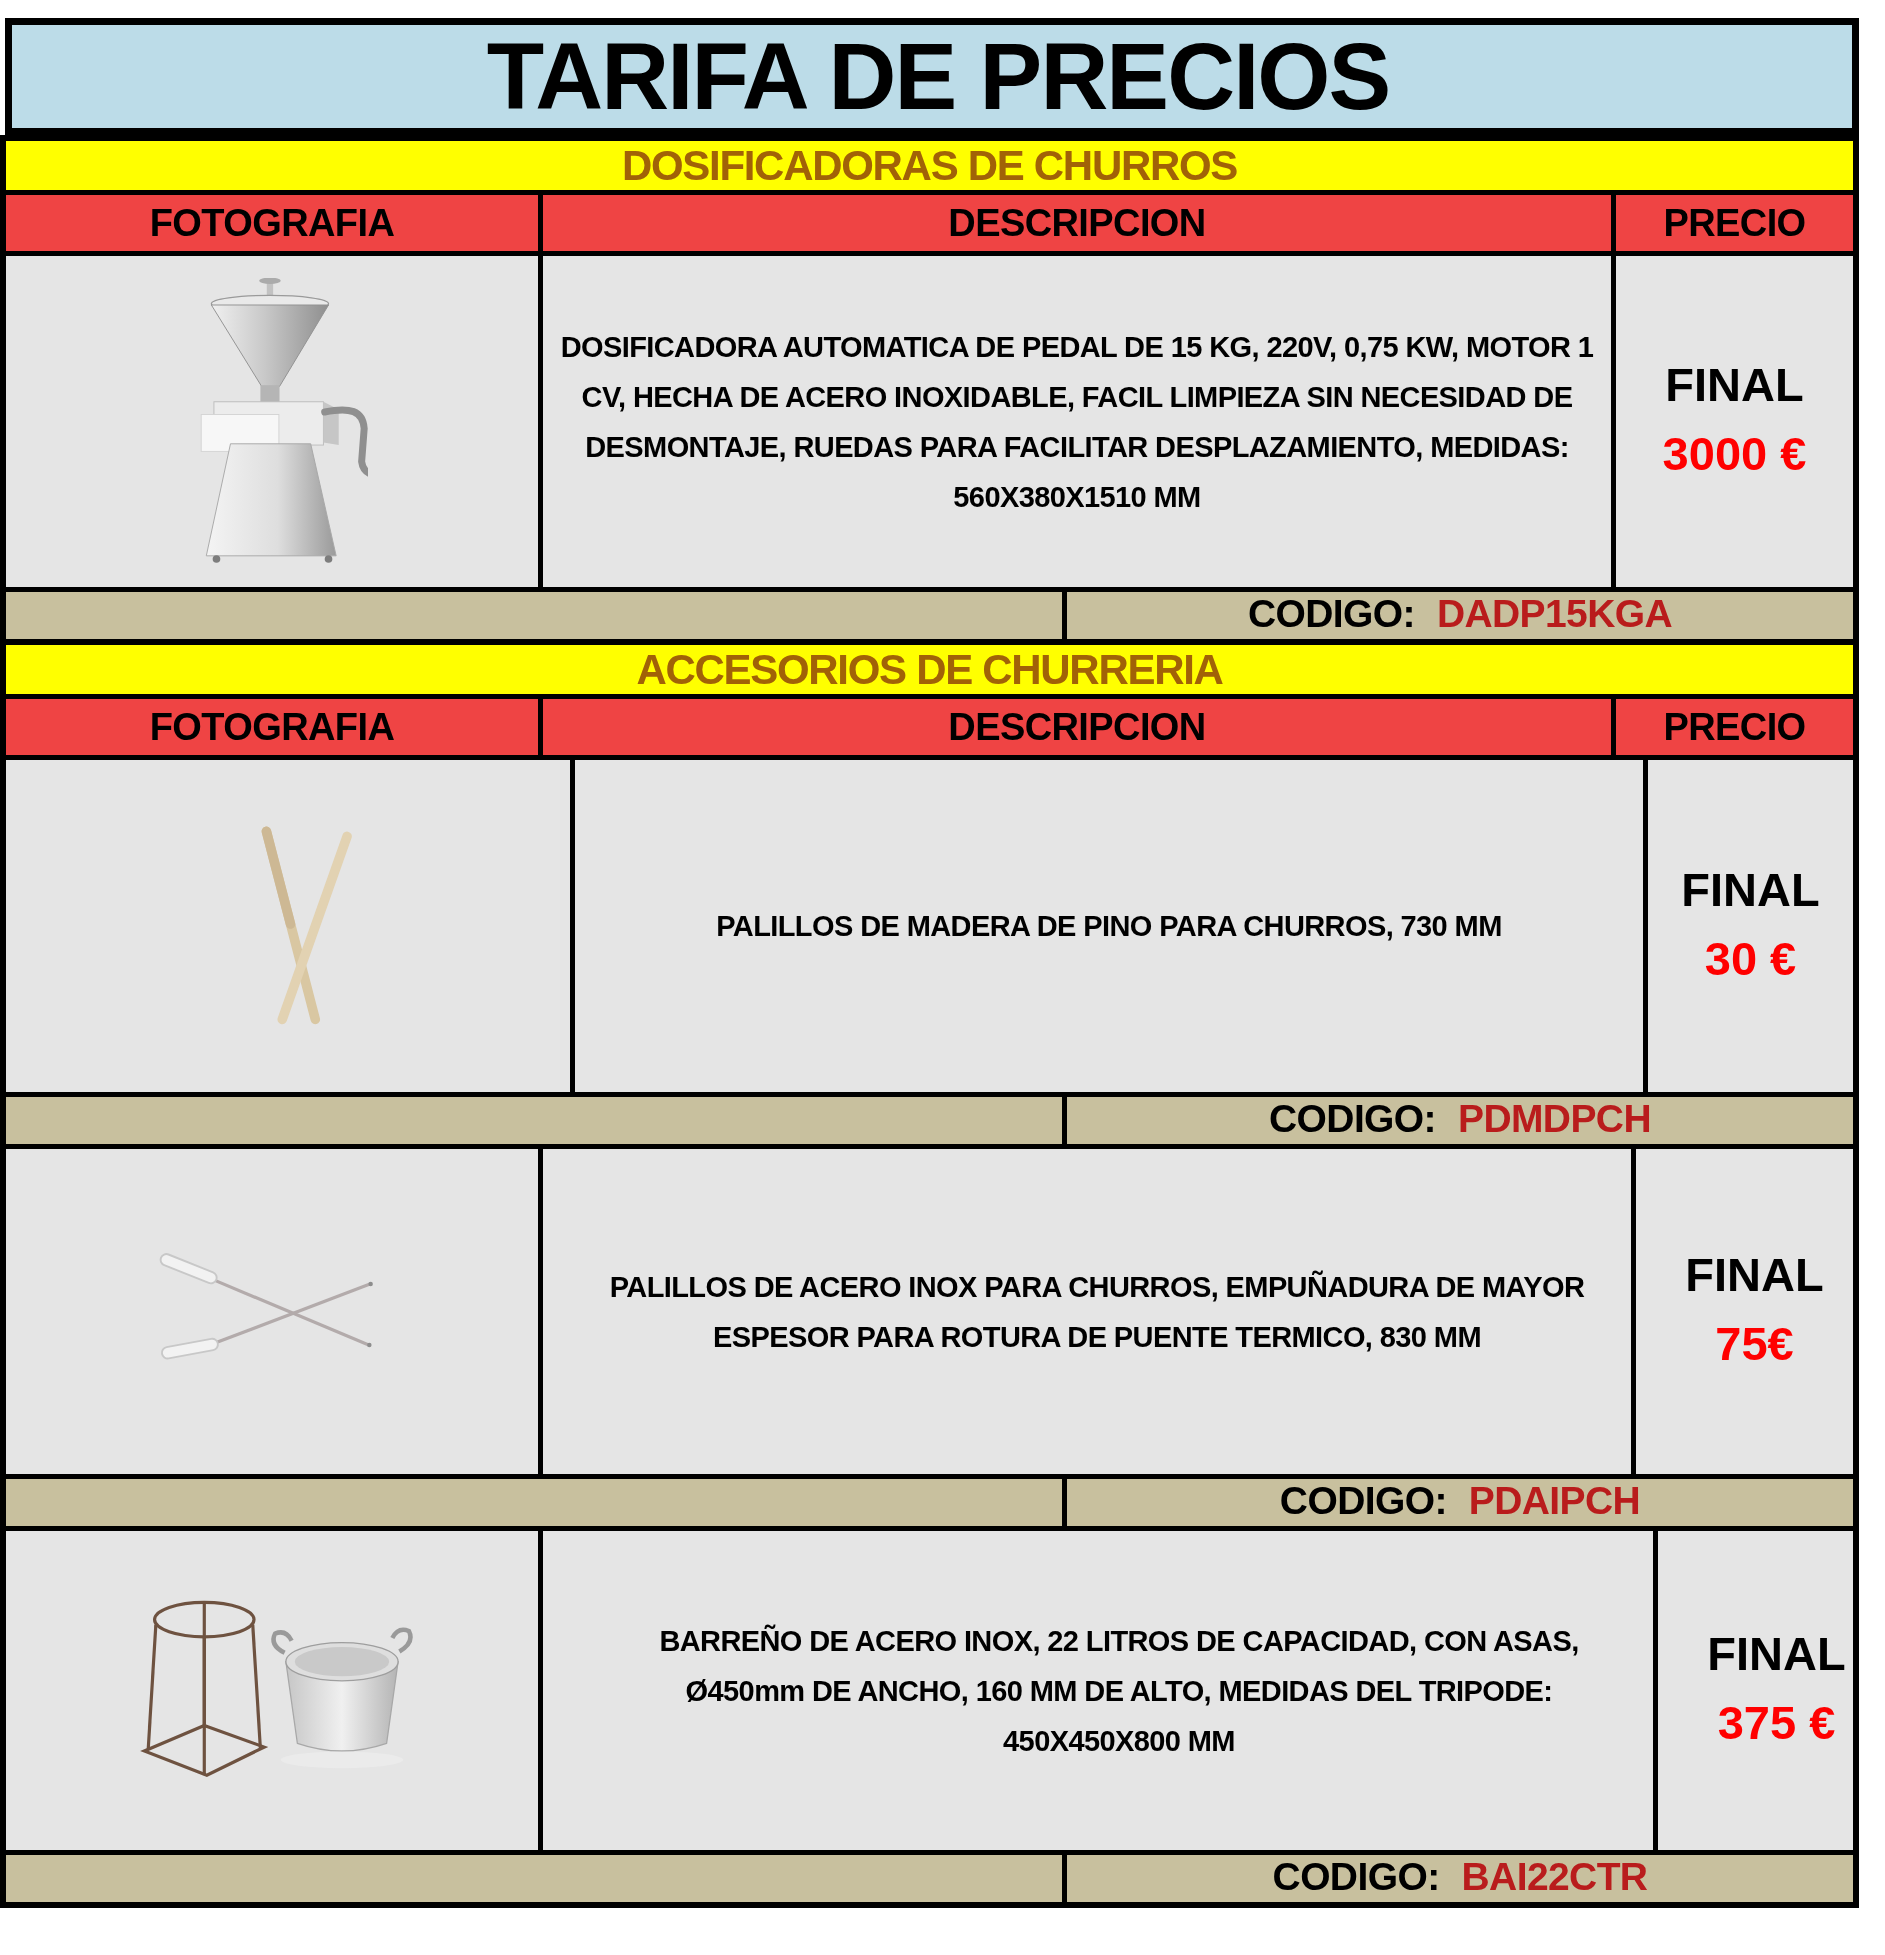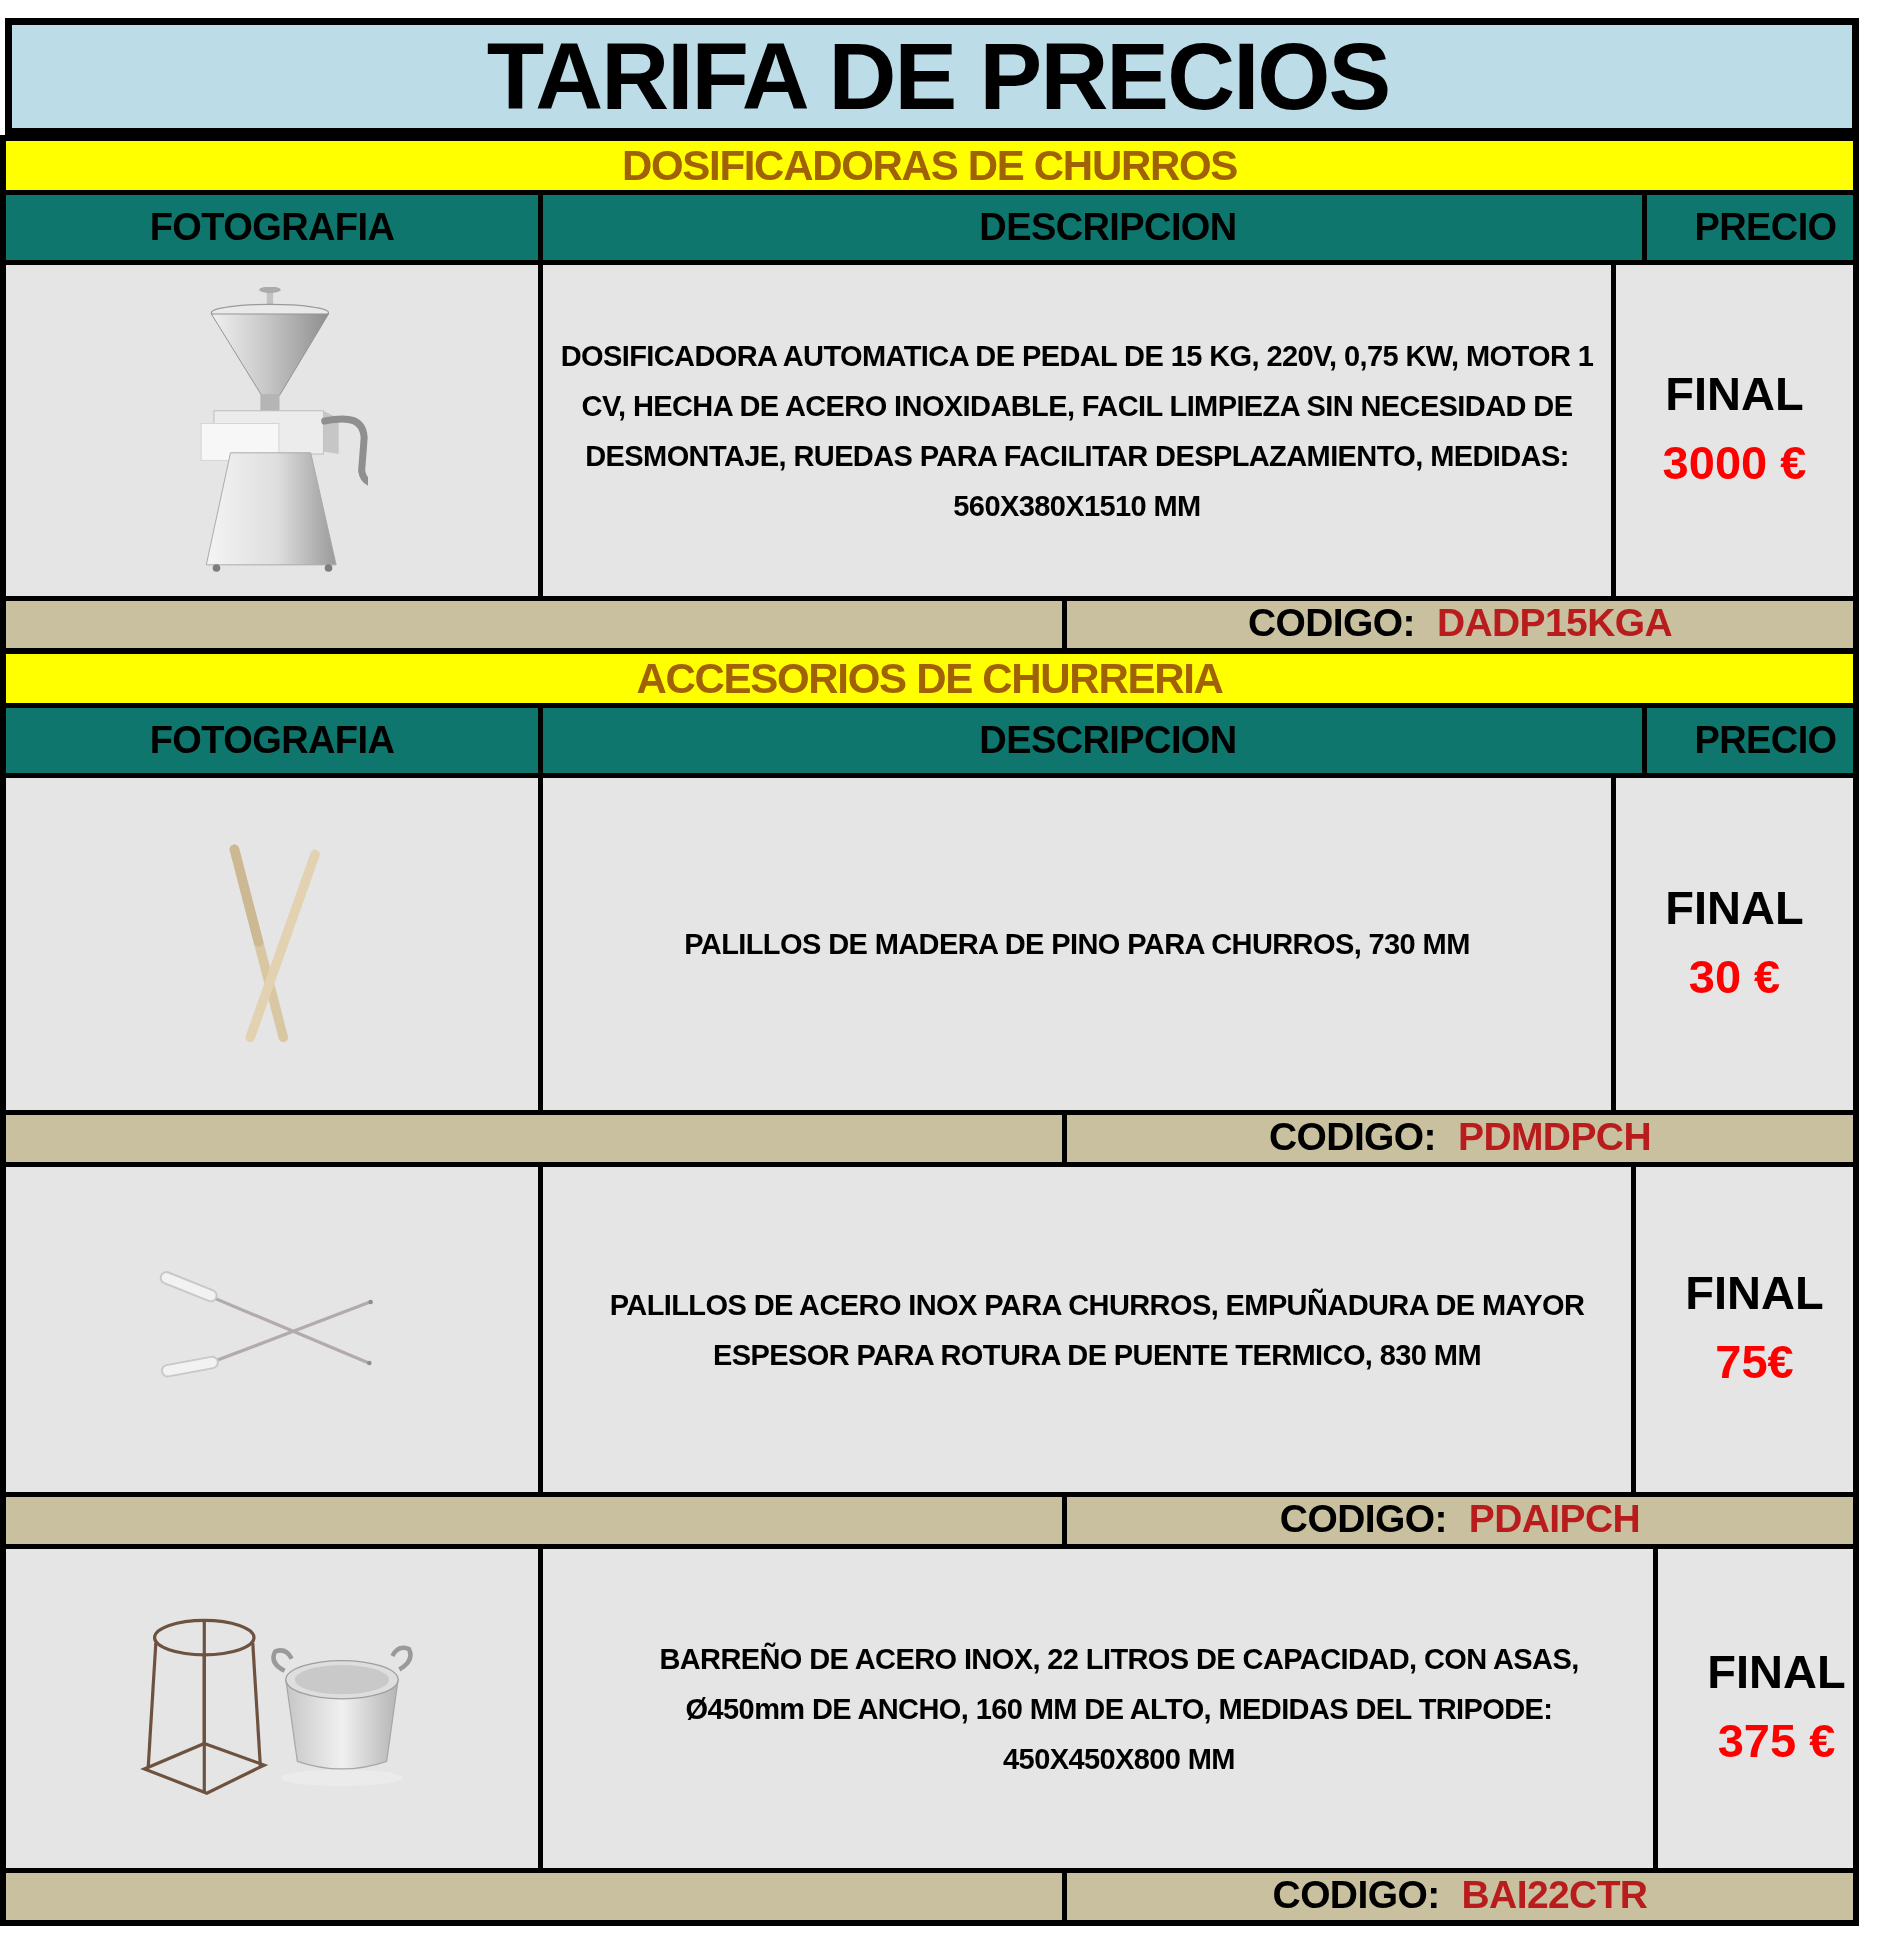--- a/index.html
+++ b/index.html
@@ -38,37 +38,37 @@
   .section-head{
     height:55px; background:#FFFF00;
     display:flex; align-items:center; justify-content:center;
   }
   .section-head span{
     font-size:42px; font-weight:bold; color:#a16207; letter-spacing:-1.3px; white-space:nowrap;
   }
 
   .cols-head{
     border-top-width:5.1px;
-    height:70px; background:#0f766e;
-    display:grid; grid-template-columns:537px 1073px 1fr;gap:31px;
+    height:61px; background:#ef4444;
+    display:grid; grid-template-columns:537px 1073px 1fr;
   }
   .cols-head .hcell{
     display:flex; align-items:center; justify-content:center;
     font-size:38px; font-weight:bold; color:#000; letter-spacing:-0.6px;
   }
   .cols-head .hcell:nth-child(1), .cols-head .hcell:nth-child(2){ border-right:5.1px solid #000; }
 
   .product-row{
     border-top-width:5.1px;
     background:#e5e5e5;
     display:grid; grid-template-columns:537px 1073px 1fr;
   }
   .product-row .pcell{ display:flex; align-items:center; justify-content:center; }
   .product-row .pcell:nth-child(1), .product-row .pcell:nth-child(2){ border-right:5.1px solid #000; }
-  .row-1{ height:336px; } .row-2{ height:337px; } .row-3{ height:330px;gap:20px; } .row-4{ height:324px;gap:42px; }
+  .row-1{ height:336px; } .row-2{ height:337px;padding-left:32px; } .row-3{ height:330px;gap:20px; } .row-4{ height:324px;gap:42px; }
 
   .desc{
     font-size:29px; font-weight:bold; color:#000; text-align:center;
     line-height:50px; letter-spacing:-0.6px; padding:0 16.6px;
   }
   .price-box{ text-align:center; }
   .price-final{ display:block; font-size:47px; font-weight:bold; color:#000; line-height:64px; }
   .price-value{ display:block; font-size:47px; font-weight:bold; color:#FF0000; line-height:73px; }
 
   .code-row{

